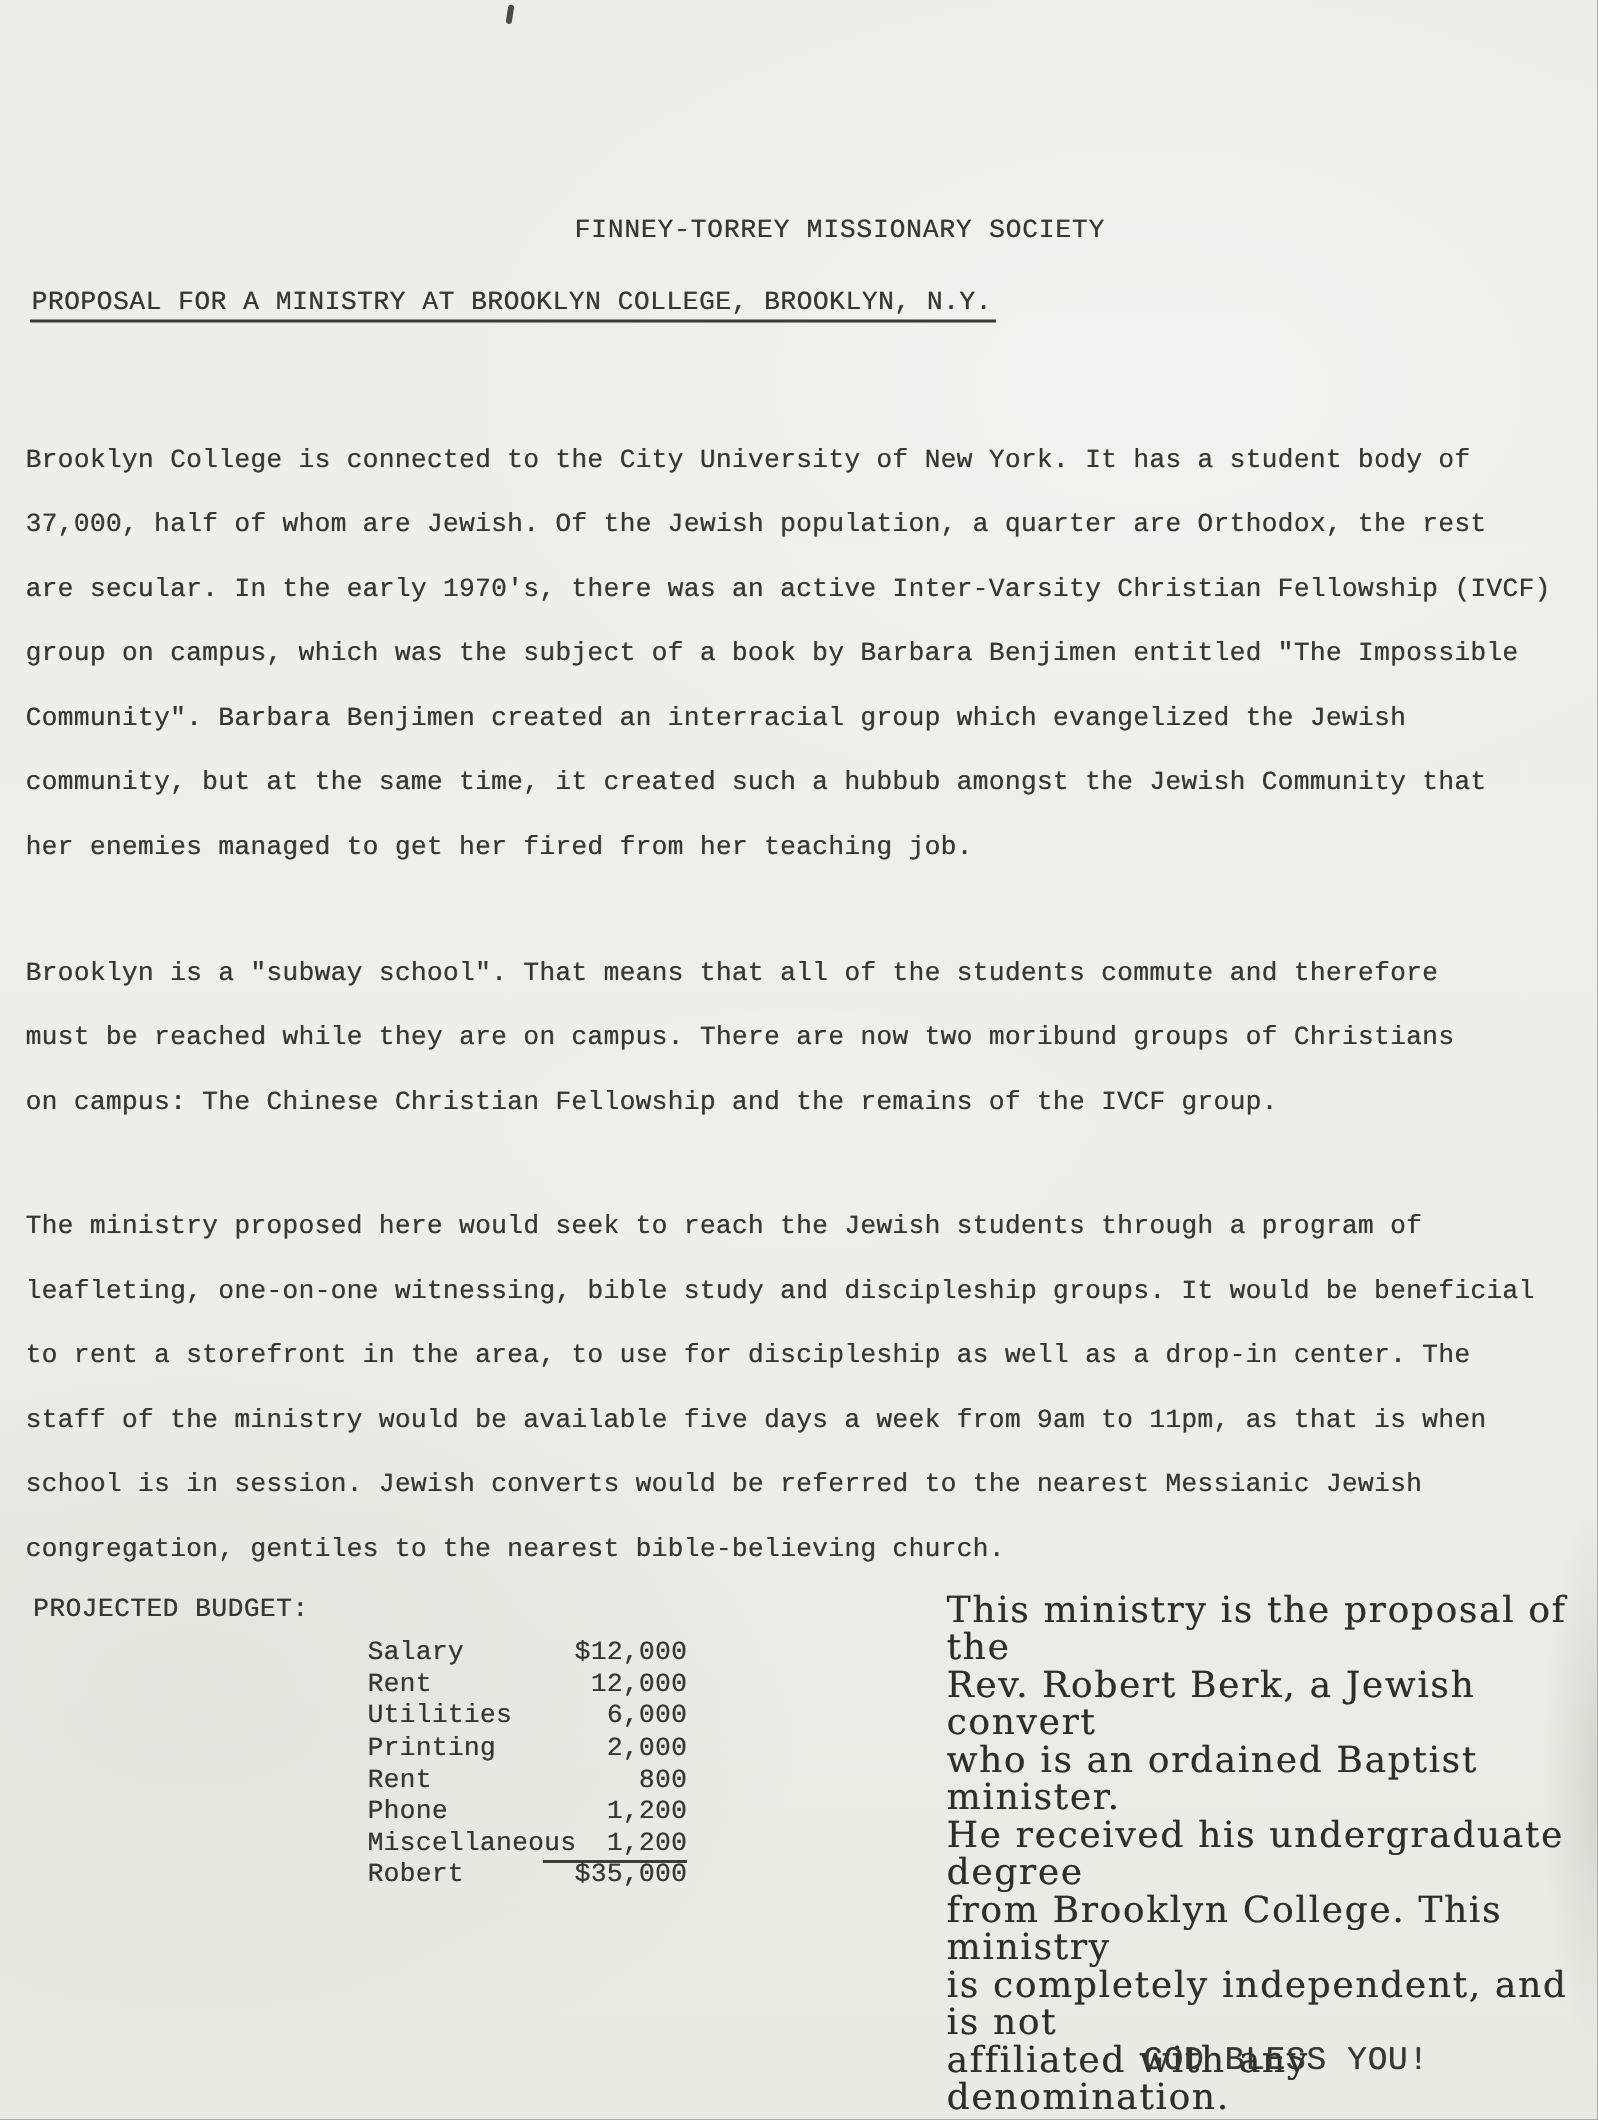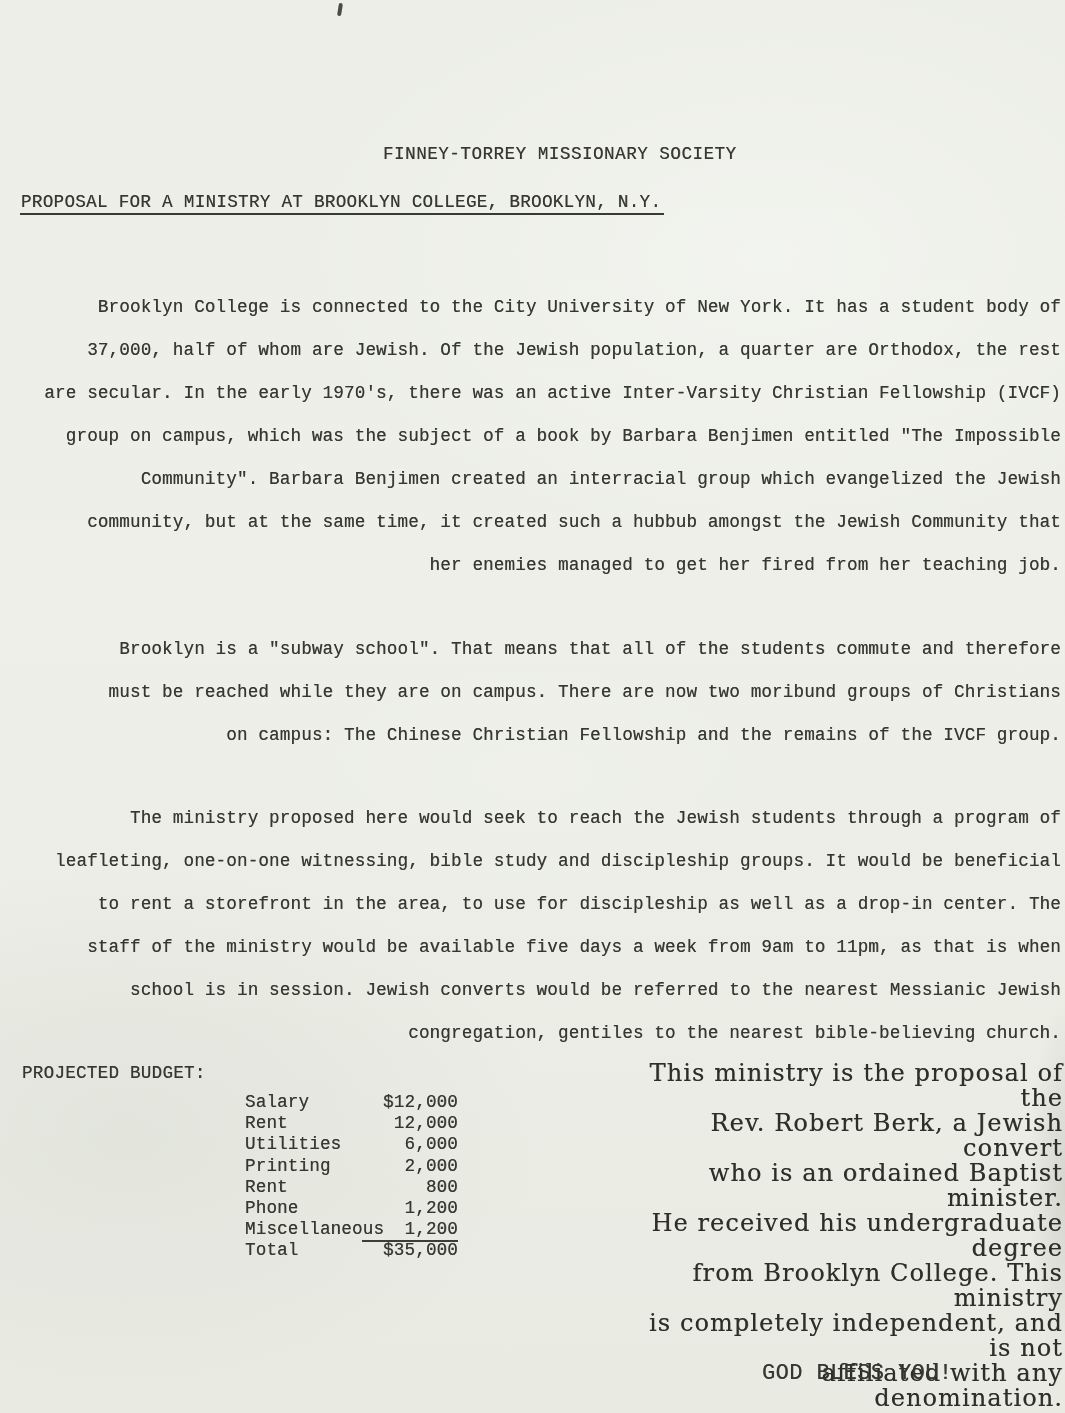--- a/index.html
+++ b/index.html
@@ -24,21 +24,21 @@
     font-family: "Liberation Mono", "DejaVu Sans Mono", monospace;
     color: #373630;
     text-shadow: 0.3px 0.3px 0.4px rgba(50, 49, 43, 0.65);
   }
   .serif {
     font-family: "DejaVu Serif", "Liberation Serif", serif;
     color: #2e2d28;
     text-shadow: 0.3px 0.3px 0.4px rgba(46, 45, 40, 0.55);
   }
   .abs { position: absolute; }
-  .pre { white-space: pre-wrap; text-align: right; }
+  .pre { white-space: pre-wrap; }
 
   .stray-mark {
     position: absolute;
     left: 338px;
     top: 3px;
     width: 3.5px;
     height: 13px;
     background: #4c4c45;
     border-radius: 2px;
     transform: rotate(9deg);
@@ -188,21 +188,21 @@
     </div>
     <div class="budget-row">
       <span class="budget-name">Phone</span>
       <span class="budget-amount">1,200</span>
     </div>
     <div class="budget-row">
       <span class="budget-name">Miscellaneous</span>
       <span class="budget-amount underlined">1,200</span>
     </div>
     <div class="budget-row">
-      <span class="budget-name">Total</span>
+      <span class="budget-name">Robert</span>
       <span class="budget-amount">$35,000</span>
     </div>
   </div>
 
   <div class="abs serif pre note">This ministry is the proposal of the
 Rev. Robert Berk, a Jewish convert
 who is an ordained Baptist minister.
 He received his undergraduate degree
 from Brooklyn College. This ministry
 is completely independent, and is not

